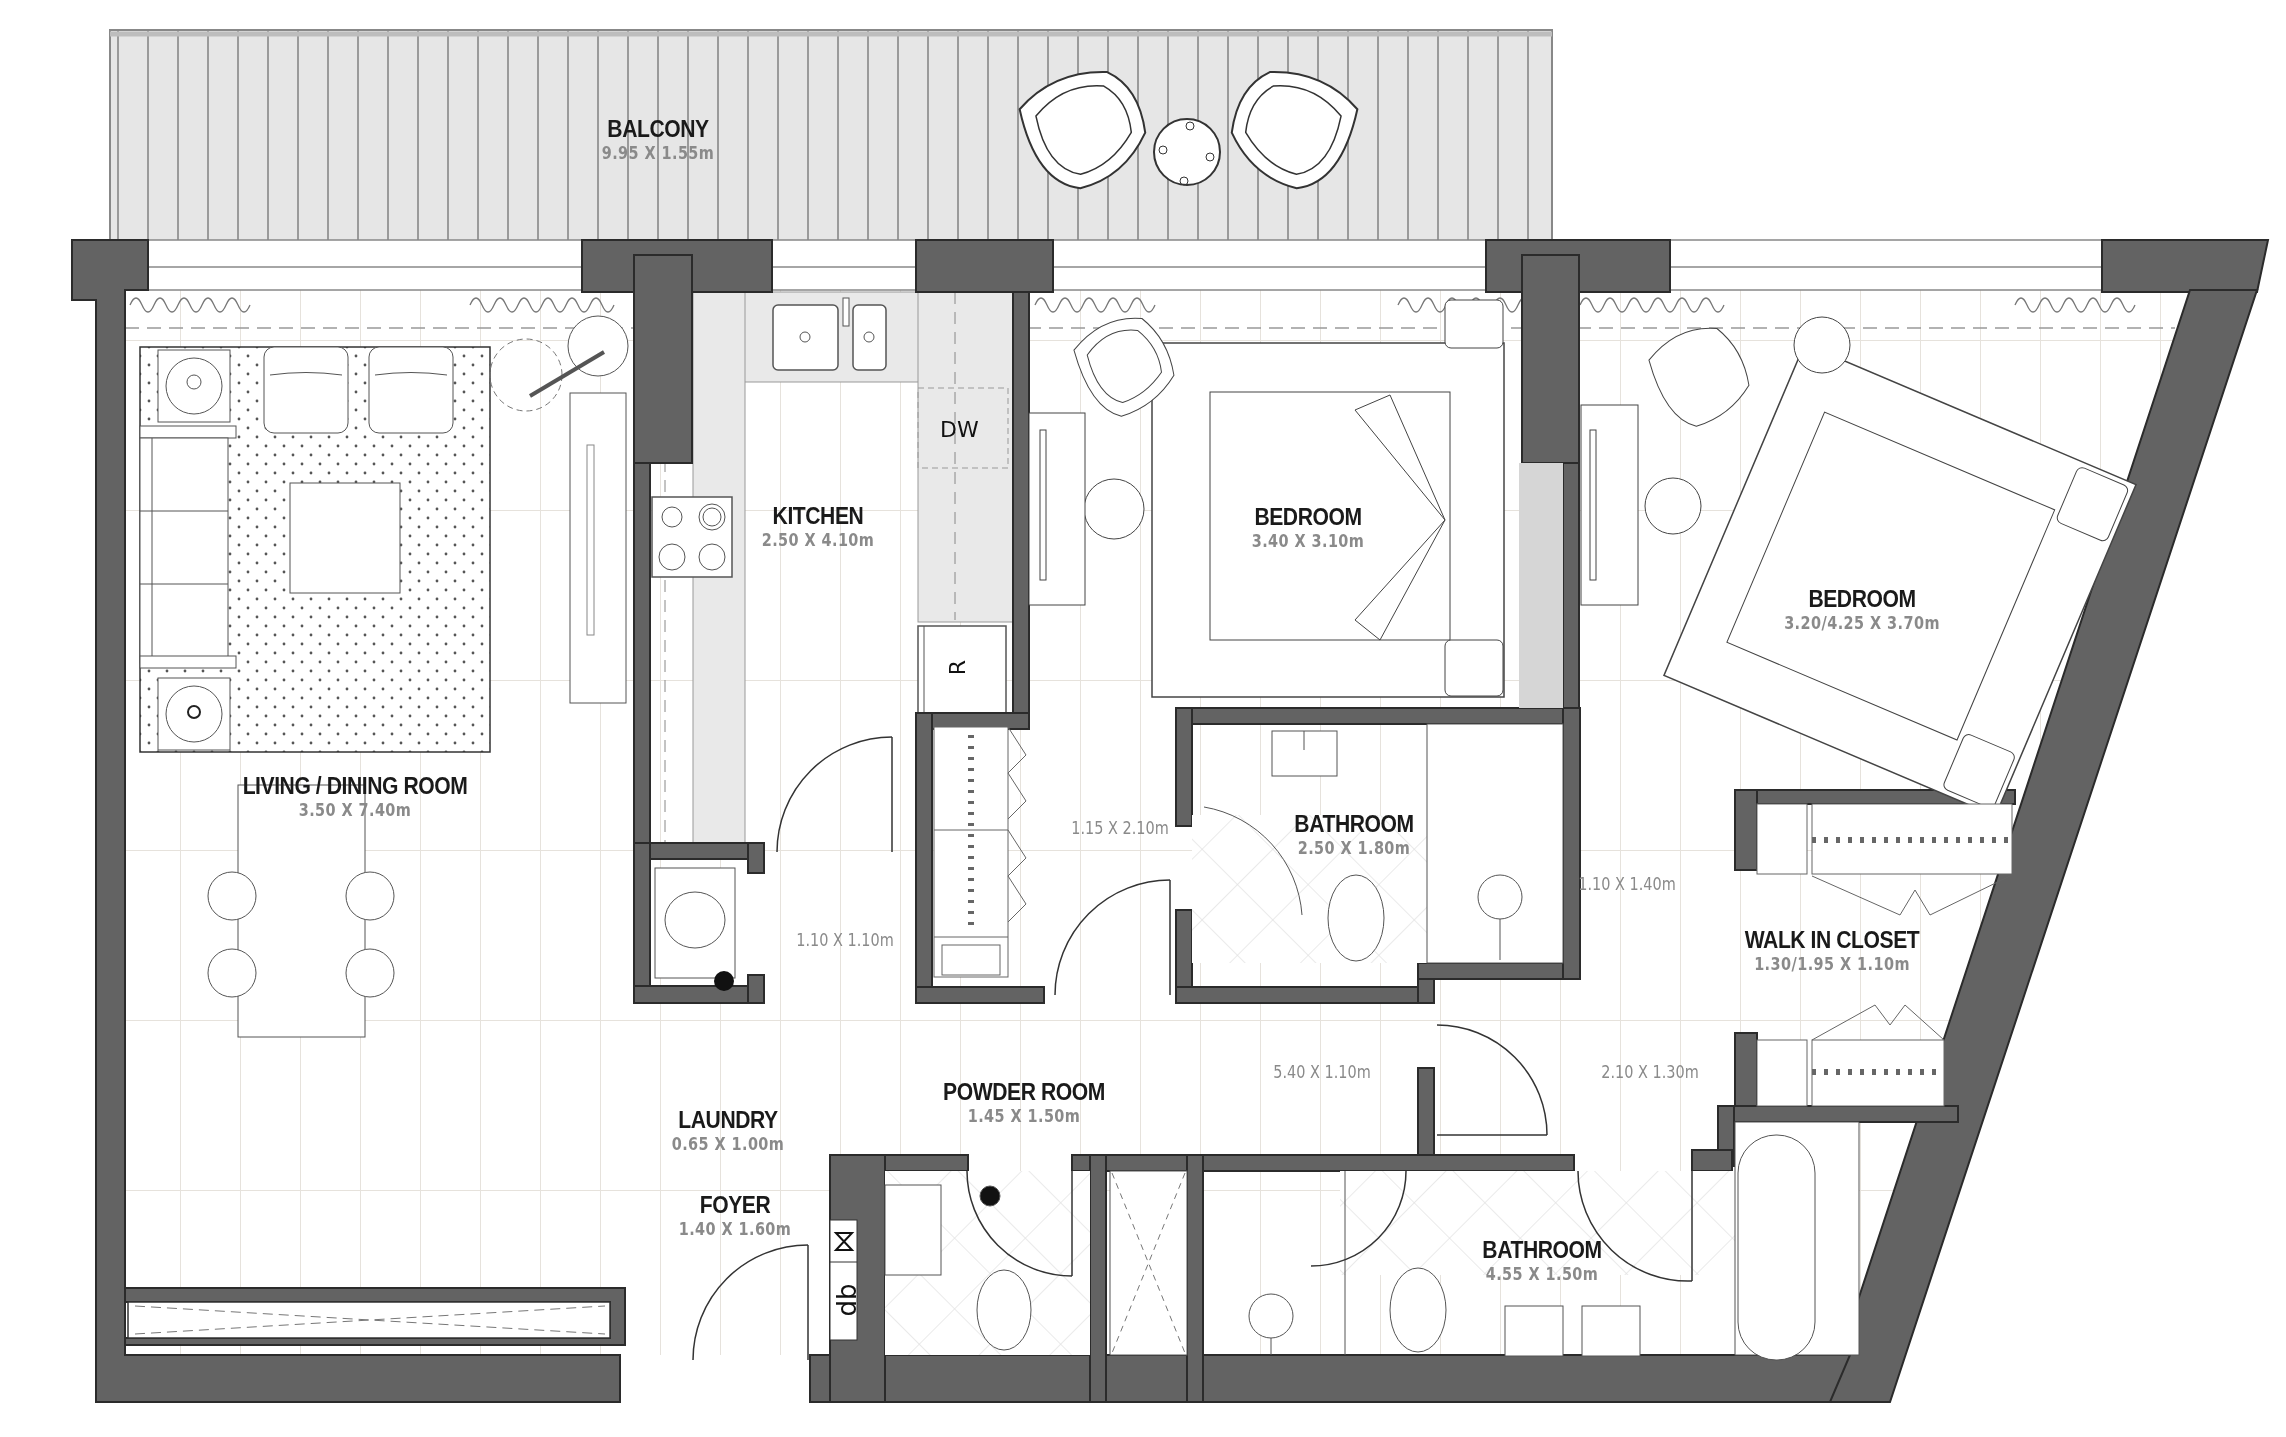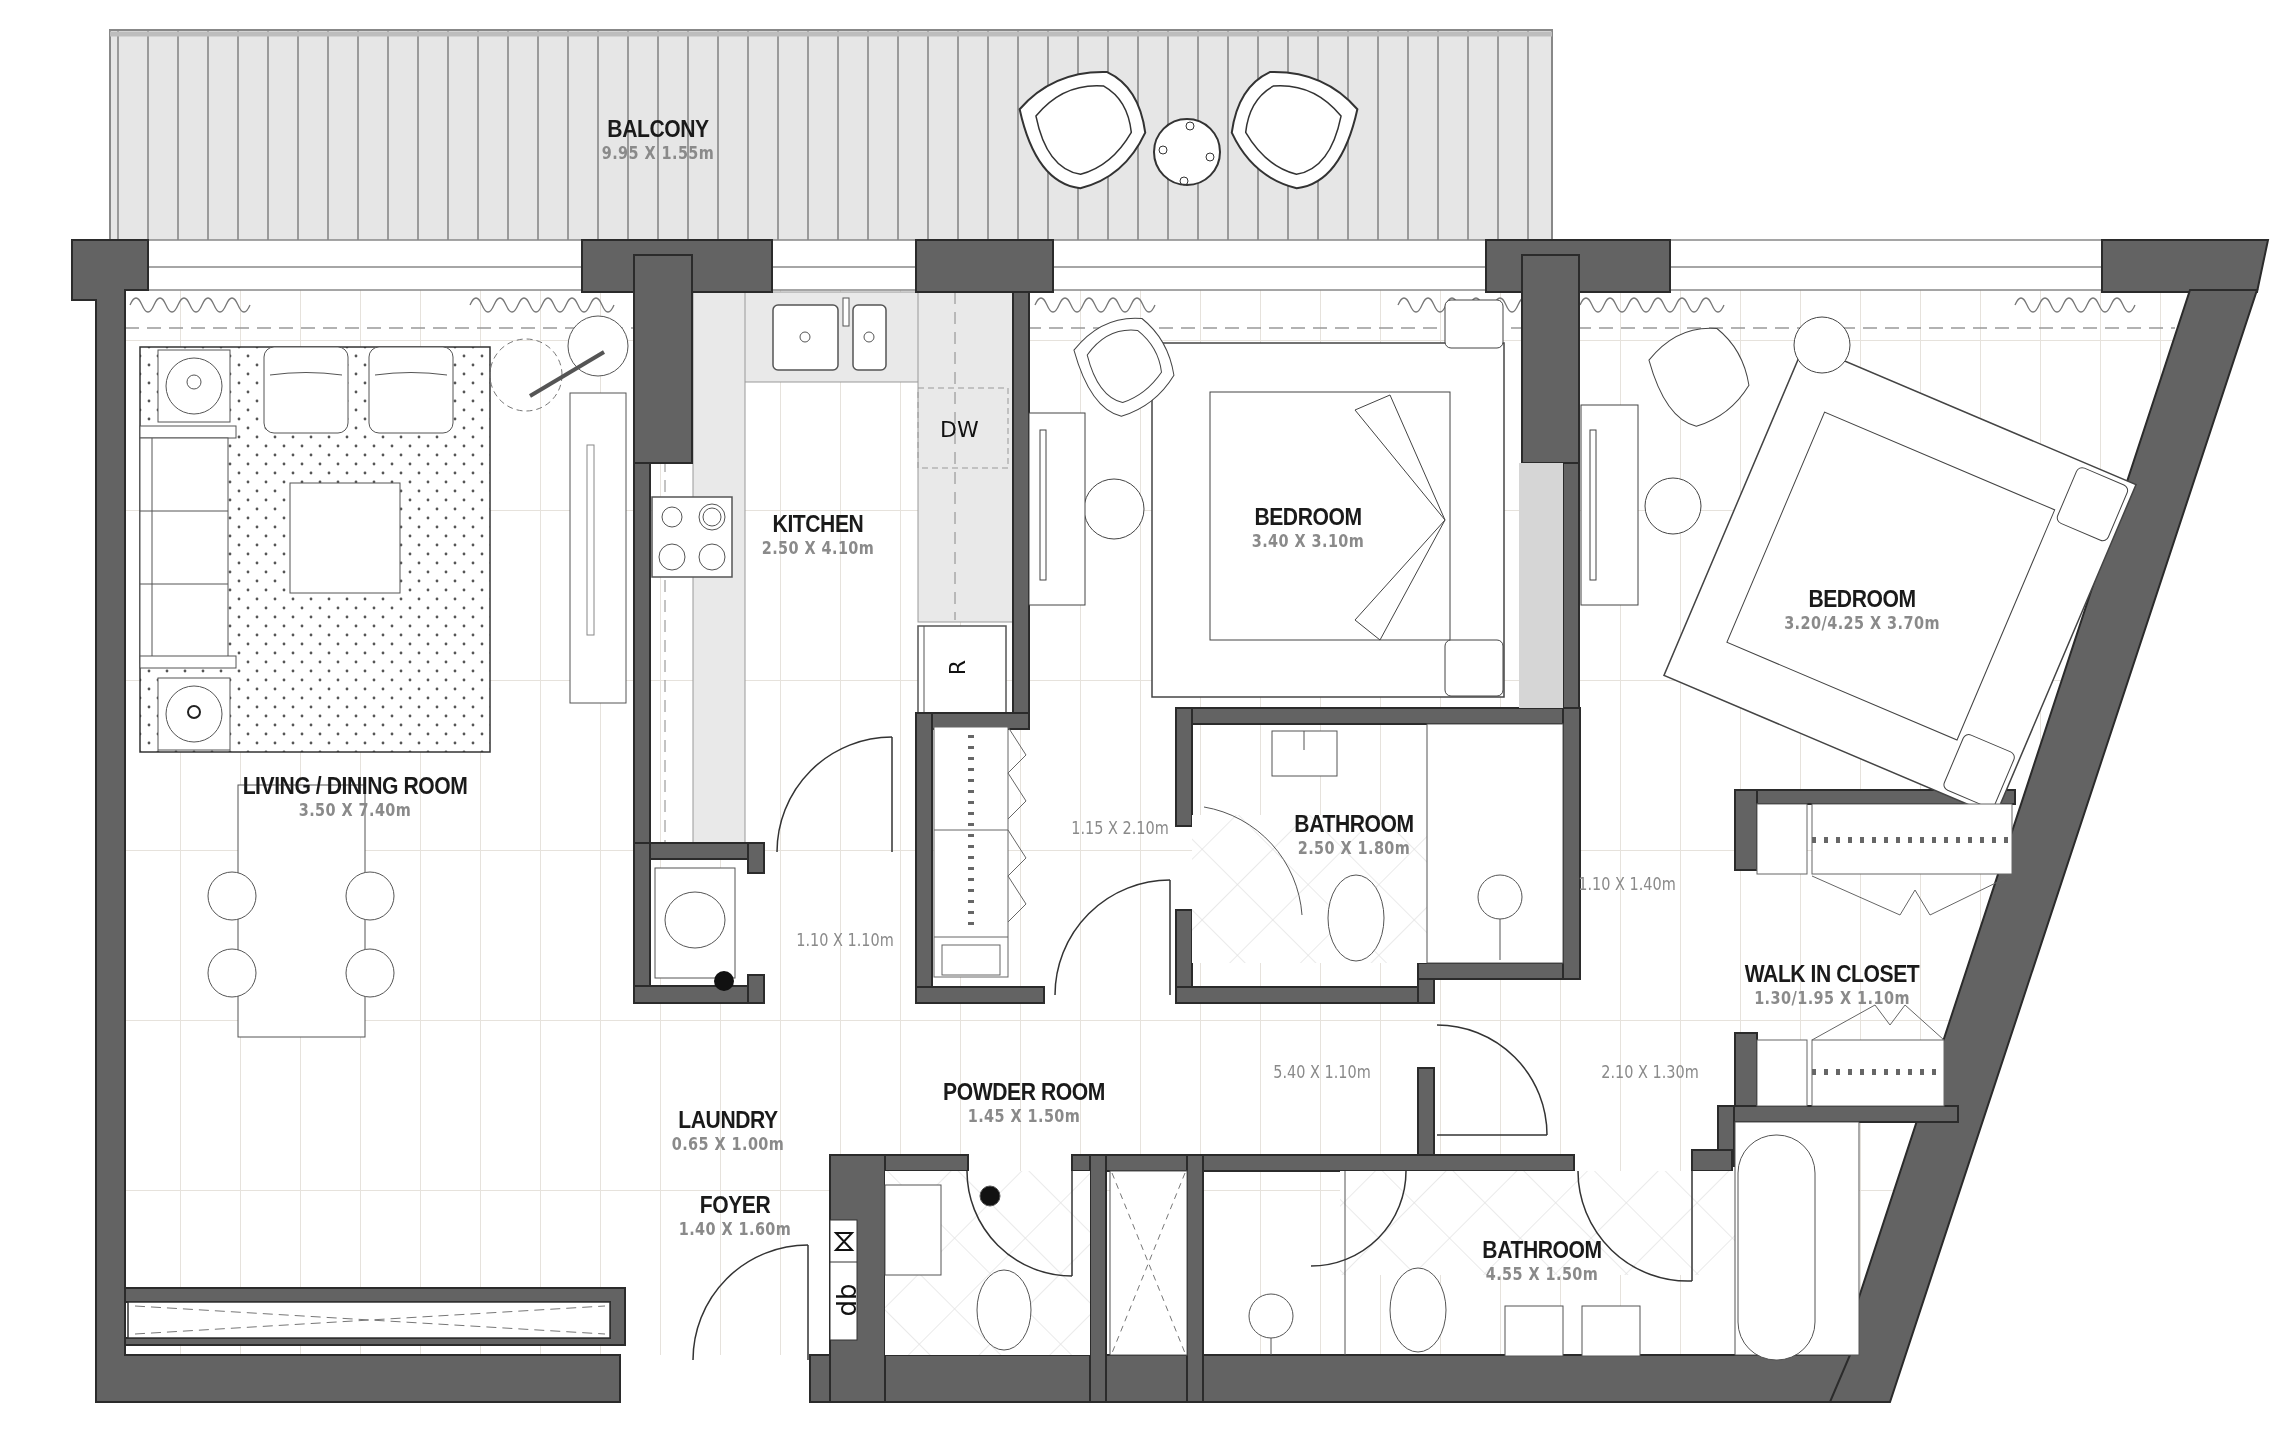--- a/index.html
+++ b/index.html
@@ -330,37 +330,37 @@
 </svg>
 
 <div class="room-label" style="left:658px;top:115px;">
   <span class="room-name">BALCONY</span>
   <span class="room-dim">9.95 X 1.55m</span>
 </div>
 <div class="room-label" style="left:355px;top:772px;text-align:center;">
   <span class="room-name">LIVING / DINING ROOM</span>
   <span class="room-dim">3.50 X 7.40m</span>
 </div>
-<div class="room-label" style="left:818px;top:502px;margin-top:8px;">
+<div class="room-label" style="left:818px;top:502px;">
   <span class="room-name">KITCHEN</span>
   <span class="room-dim">2.50 X 4.10m</span>
 </div>
 <div class="room-label" style="left:1308px;top:503px;">
   <span class="room-name">BEDROOM</span>
   <span class="room-dim">3.40 X 3.10m</span>
 </div>
 <div class="room-label" style="left:1862px;top:585px;">
   <span class="room-name">BEDROOM</span>
   <span class="room-dim">3.20/4.25 X 3.70m</span>
 </div>
 <div class="room-label" style="left:1354px;top:810px;">
   <span class="room-name">BATHROOM</span>
   <span class="room-dim">2.50 X 1.80m</span>
 </div>
-<div class="room-label" style="left:1832px;top:960px;">
+<div class="room-label" style="left:1832px;top:926px;">
   <span class="room-name">WALK IN CLOSET</span>
   <span class="room-dim">1.30/1.95 X 1.10m</span>
 </div>
 <div class="room-label" style="left:728px;top:1106px;">
   <span class="room-name">LAUNDRY</span>
   <span class="room-dim">0.65 X 1.00m</span>
 </div>
 <div class="room-label" style="left:1024px;top:1078px;">
   <span class="room-name">POWDER ROOM</span>
   <span class="room-dim">1.45 X 1.50m</span>

